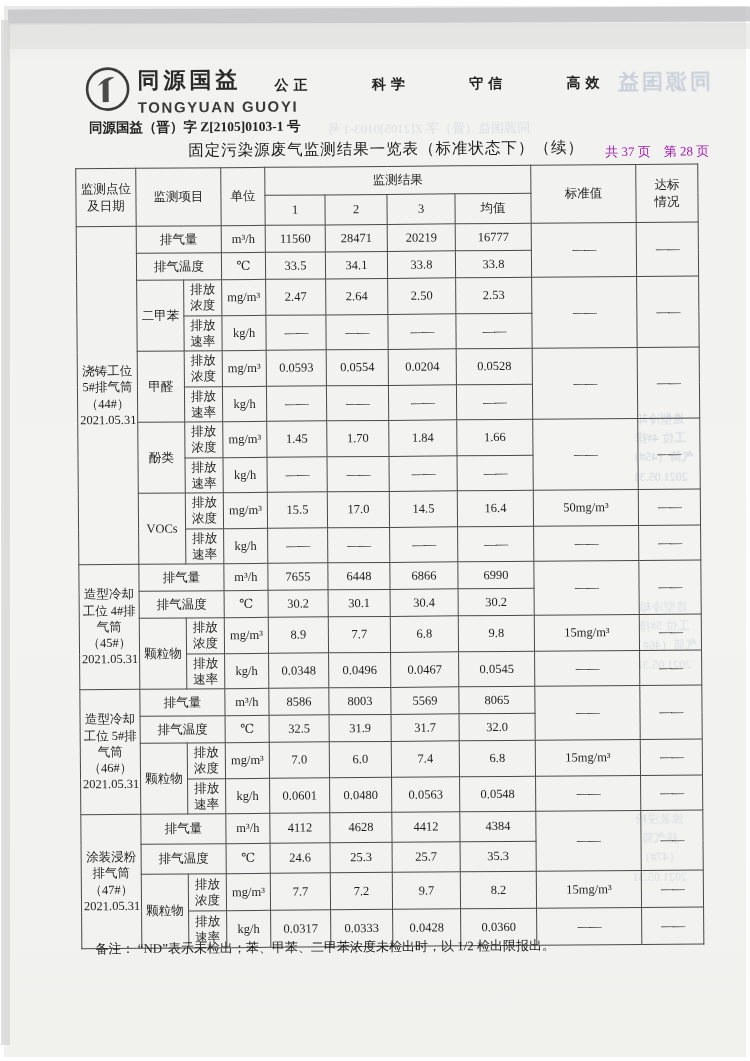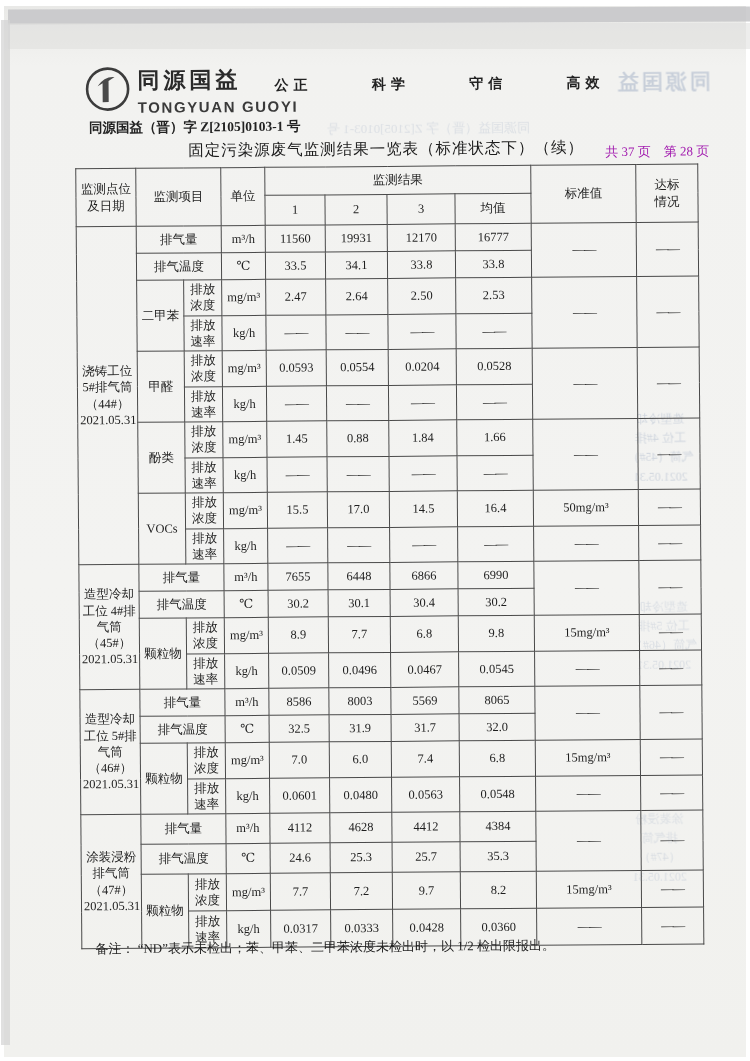--- a/index.html
+++ b/index.html
@@ -149,22 +149,22 @@
       </tr>
 
       <tr class="h27">
         <td rowspan="10" class="pre pt">浇铸工位
 5#排气筒
 （44#）
 2021.05.31</td>
         <td colspan="2">排气量</td>
         <td>m³/h</td>
         <td class="v">11560</td>
-        <td class="v">19931</td>
-        <td class="v">12170</td>
+        <td class="v">28471</td>
+        <td class="v">20219</td>
         <td class="v">16777</td>
         <td rowspan="2" class="dash">——</td>
         <td rowspan="2" class="dash">——</td>
       </tr>
       <tr class="h27">
         <td colspan="2">排气温度</td>
         <td>℃</td>
         <td class="v">33.5</td>
         <td class="v">34.1</td>
         <td class="v">33.8</td>
@@ -214,21 +214,21 @@
         <td class="dash">——</td>
         <td class="dash">——</td>
       </tr>
 
       <tr class="h35">
         <td rowspan="2">酚类</td>
         <td class="pre">排放
 浓度</td>
         <td>mg/m³</td>
         <td class="v">1.45</td>
-        <td class="v">0.88</td>
+        <td class="v">1.70</td>
         <td class="v">1.84</td>
         <td class="v">1.66</td>
         <td rowspan="2" class="dash">——</td>
         <td rowspan="2" class="dash">——</td>
       </tr>
       <tr class="h35">
         <td class="pre">排放
 速率</td>
         <td>kg/h</td>
         <td class="dash">——</td>
@@ -292,21 +292,21 @@
         <td class="v">7.7</td>
         <td class="v">6.8</td>
         <td class="v">9.8</td>
         <td>15mg/m³</td>
         <td class="dash">——</td>
       </tr>
       <tr class="h33">
         <td class="pre">排放
 速率</td>
         <td>kg/h</td>
-        <td class="v">0.0509</td>
+        <td class="v">0.0348</td>
         <td class="v">0.0496</td>
         <td class="v">0.0467</td>
         <td class="v">0.0545</td>
         <td class="dash">——</td>
         <td class="dash">——</td>
       </tr>
 
       <tr class="h27">
         <td rowspan="4" class="pre pt">造型冷却
 工位 5#排

